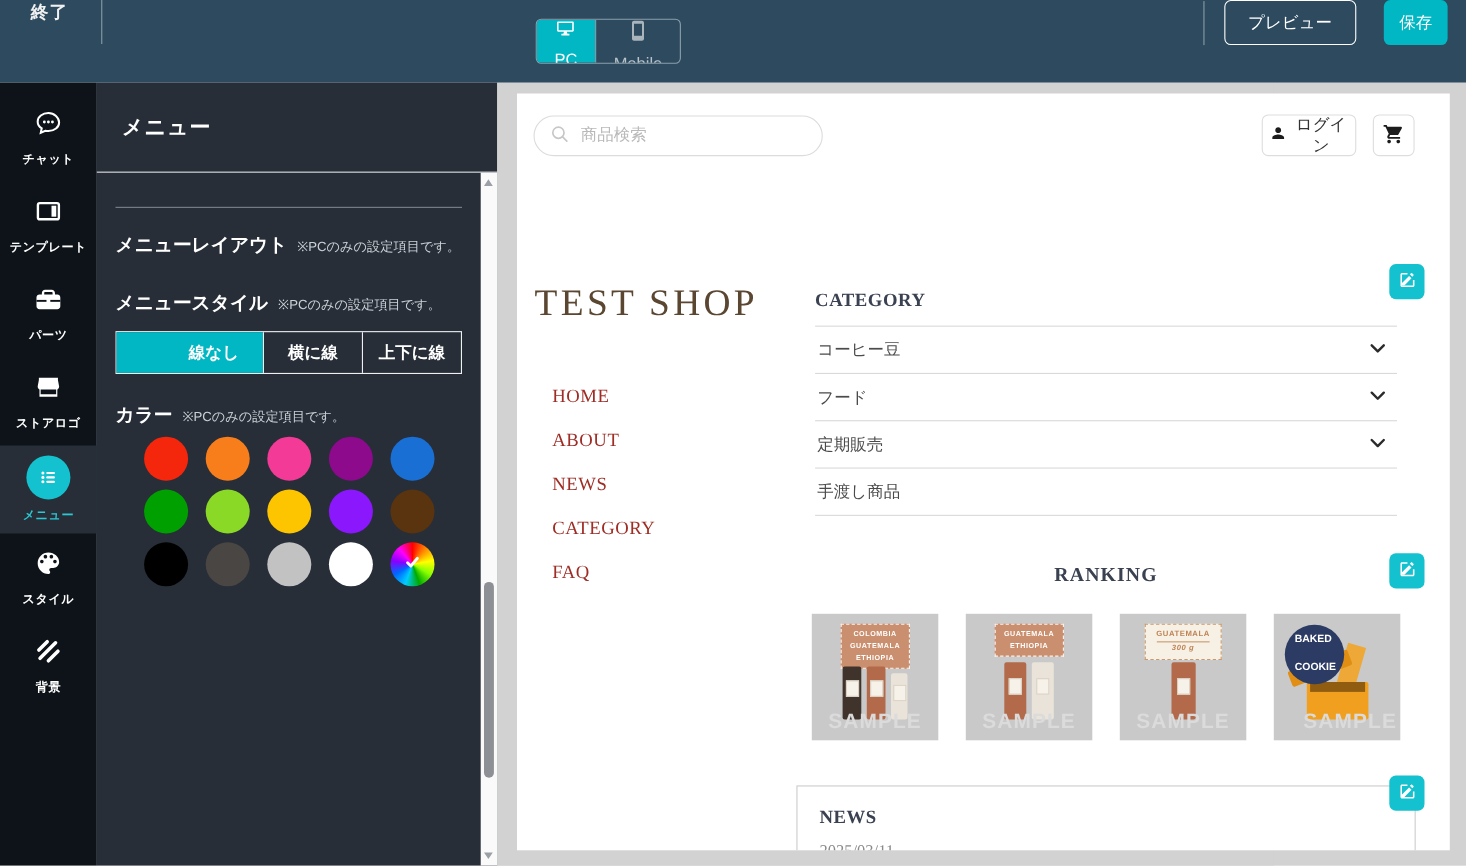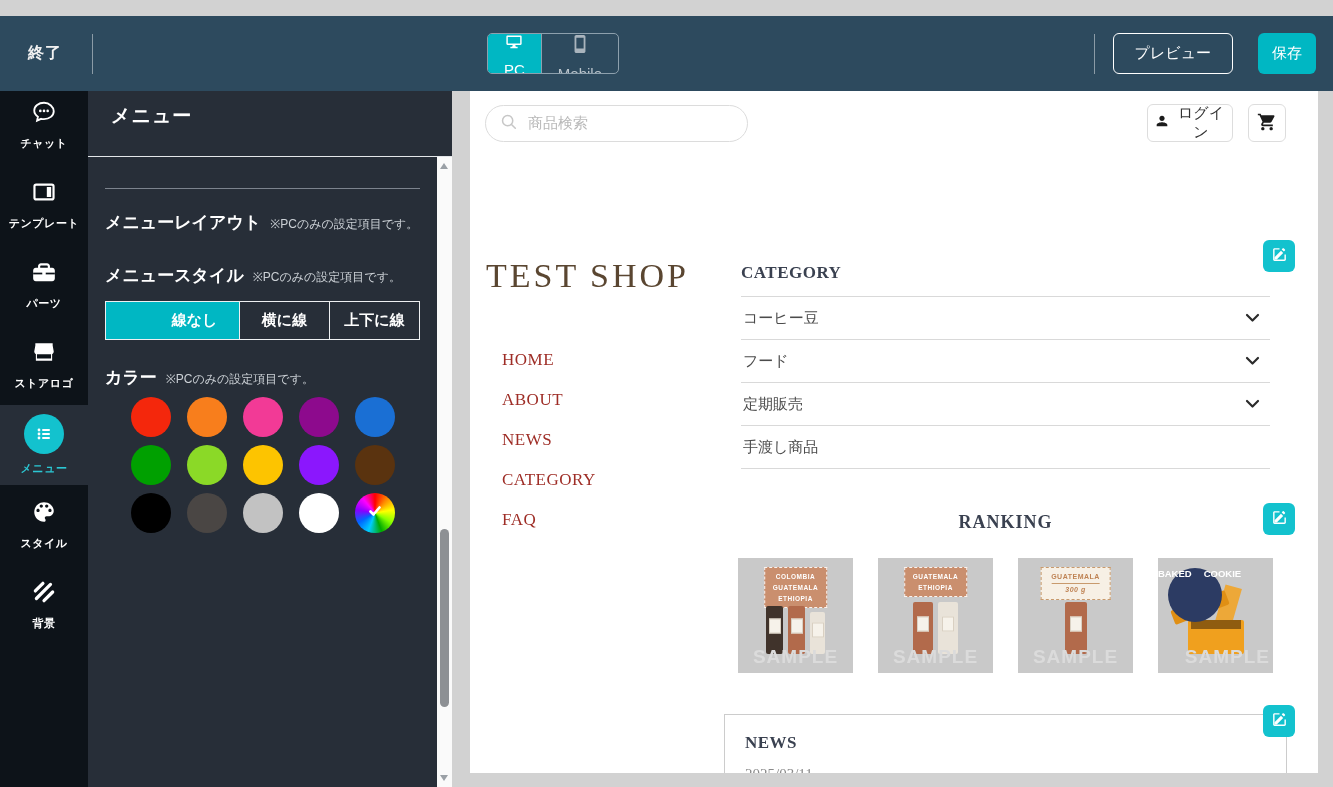--- a/index.html
+++ b/index.html
@@ -1,19 +1,19 @@
 <!DOCTYPE html>
 <html><head>
 <meta charset="utf-8">
 <style>
   html,body{margin:0;padding:0;}
   body{width:1333px;height:787px;position:relative;overflow:hidden;background:#d2d2d2;
        font-family:"Liberation Sans",sans-serif;}
   
-  .topbar{position:absolute;top:0;left:0;width:1333px;height:75px;background:#2d4a5e;display:flex;align-items:center;z-index:5;margin-top:16px;}
+  .topbar{position:absolute;top:0;left:0;width:1333px;height:75px;background:#2d4a5e;display:flex;align-items:flex-start;z-index:5;}
   .exit-btn{margin-left:22px;background:none;border:none;color:#f1f1f1;font-size:16px;font-weight:bold;letter-spacing:1px;cursor:pointer;font-family:inherit;}
   .tb-divider{width:1px;height:40px;background:rgba(255,255,255,.45);margin-left:24px;}
   .device-toggle{position:absolute;left:487px;top:17px;height:41px;display:flex;border:1px solid #8da0ad;border-radius:5px;overflow:hidden;box-sizing:border-box;}
   .device-seg{display:flex;align-items:center;gap:8px;padding:0 16px;font-size:15px;color:#b9c3cb;background:transparent;border:none;cursor:pointer;font-family:inherit;flex-direction:column;}
   .device-seg.active{background:#00b7c3;color:#fff;}
   .device-seg + .device-seg{border-left:1px solid #8da0ad;}
   .tb-right{margin-left:auto;display:flex;align-items:center;margin-right:17px;}
   .tb-right .tb-divider{margin:0 18px 0 0;}
   .preview-btn{border:1px solid #fff;background:transparent;color:#fff;border-radius:6px;height:41px;padding:0 21px;font-size:15px;cursor:pointer;font-family:inherit;}
   .save-btn{margin-left:25px;background:#00b7c3;border:none;color:#fff;border-radius:6px;height:41px;padding:0 14px;font-size:15px;cursor:pointer;font-family:inherit;}
@@ -64,21 +64,21 @@
   .cat-heading{font-size:17px;font-weight:bold;color:#3a4150;letter-spacing:.5px;}
   .cat-rows{margin-top:13px;border-top:1px solid #d9d9d9;}
   .cat-row{height:42px;display:flex;align-items:center;justify-content:space-between;border-bottom:1px solid #d9d9d9;padding:0 10px 0 2px;cursor:pointer;}
   .cat-row .cat-label{font-size:15px;color:#4b4b4b;}
   .ranking-heading{position:absolute;left:268px;top:427px;width:535px;text-align:center;font-size:18px;font-weight:bold;color:#3a4150;letter-spacing:1px;}
   .ranking-cards{position:absolute;left:268px;top:473px;display:flex;gap:25px;}
   .product-card{width:115px;height:115px;background:#c9c9c9;position:relative;overflow:hidden;cursor:pointer;}
   .badge-tan{position:absolute;top:9px;left:50%;transform:translateX(-50%);background:#ca8f6e;border:1px dashed rgba(255,255,255,.9);color:#fff;font-family:"Liberation Sans",sans-serif;font-weight:bold;font-size:6.5px;line-height:1.7;text-align:center;padding:3px 8px;letter-spacing:.5px;white-space:nowrap;}
   .badge-cream{position:absolute;top:9px;left:50%;transform:translateX(-50%);background:#f7f0e5;border:1px dashed #c89a6d;color:#bf8354;font-family:"Liberation Sans",sans-serif;font-weight:bold;font-size:7px;line-height:1.7;text-align:center;padding:3px 10px;letter-spacing:.5px;white-space:nowrap;}
   .badge-cream .line2{border-top:1px solid #c89a6d;font-style:italic;}
-  .circle-navy{position:absolute;top:10px;left:10px;width:54px;height:54px;border-radius:50%;background:#2c3b63;color:#fff;font-family:"Liberation Sans",sans-serif;font-weight:bold;font-size:9.5px;line-height:1.35;display:flex;flex-direction:row;justify-content:center;padding-left:9px;box-sizing:border-box;gap:12px;}
+  .circle-navy{position:absolute;top:10px;left:10px;width:54px;height:54px;border-radius:50%;background:#2c3b63;color:#fff;font-family:"Liberation Sans",sans-serif;font-weight:bold;font-size:9.5px;line-height:1.35;display:flex;flex-direction:column;justify-content:center;padding-left:9px;box-sizing:border-box;gap:12px;}
   .bags{position:absolute;left:0;right:0;top:38px;display:flex;justify-content:center;align-items:flex-end;gap:5px;}
   .bag{position:relative;border-radius:2px;}
   .bag.dark{background:#40332b;}
   .bag.terra{background:#b26a4b;}
   .bag.cream{background:#e9e3d9;}
   .bag .tag{position:absolute;left:50%;top:42%;transform:translate(-50%,-50%);background:#f6f2ea;border:1px solid #d9d0c2;width:10px;height:13px;}
   .box-item{position:absolute;top:28px;left:62px;width:17px;height:38px;background:#eda838;transform:rotate(16deg);}
   .box-lid{position:absolute;top:42px;left:13px;width:58px;height:15px;background:#e08f14;transform:rotate(-21deg);border-radius:2px;}
   .box-body{position:absolute;top:62px;left:30px;width:56px;height:34px;background:#f0a01e;border-radius:2px;}
   .box-body::before{content:"";position:absolute;left:3px;right:3px;top:0;height:9px;background:#8f5c10;}

